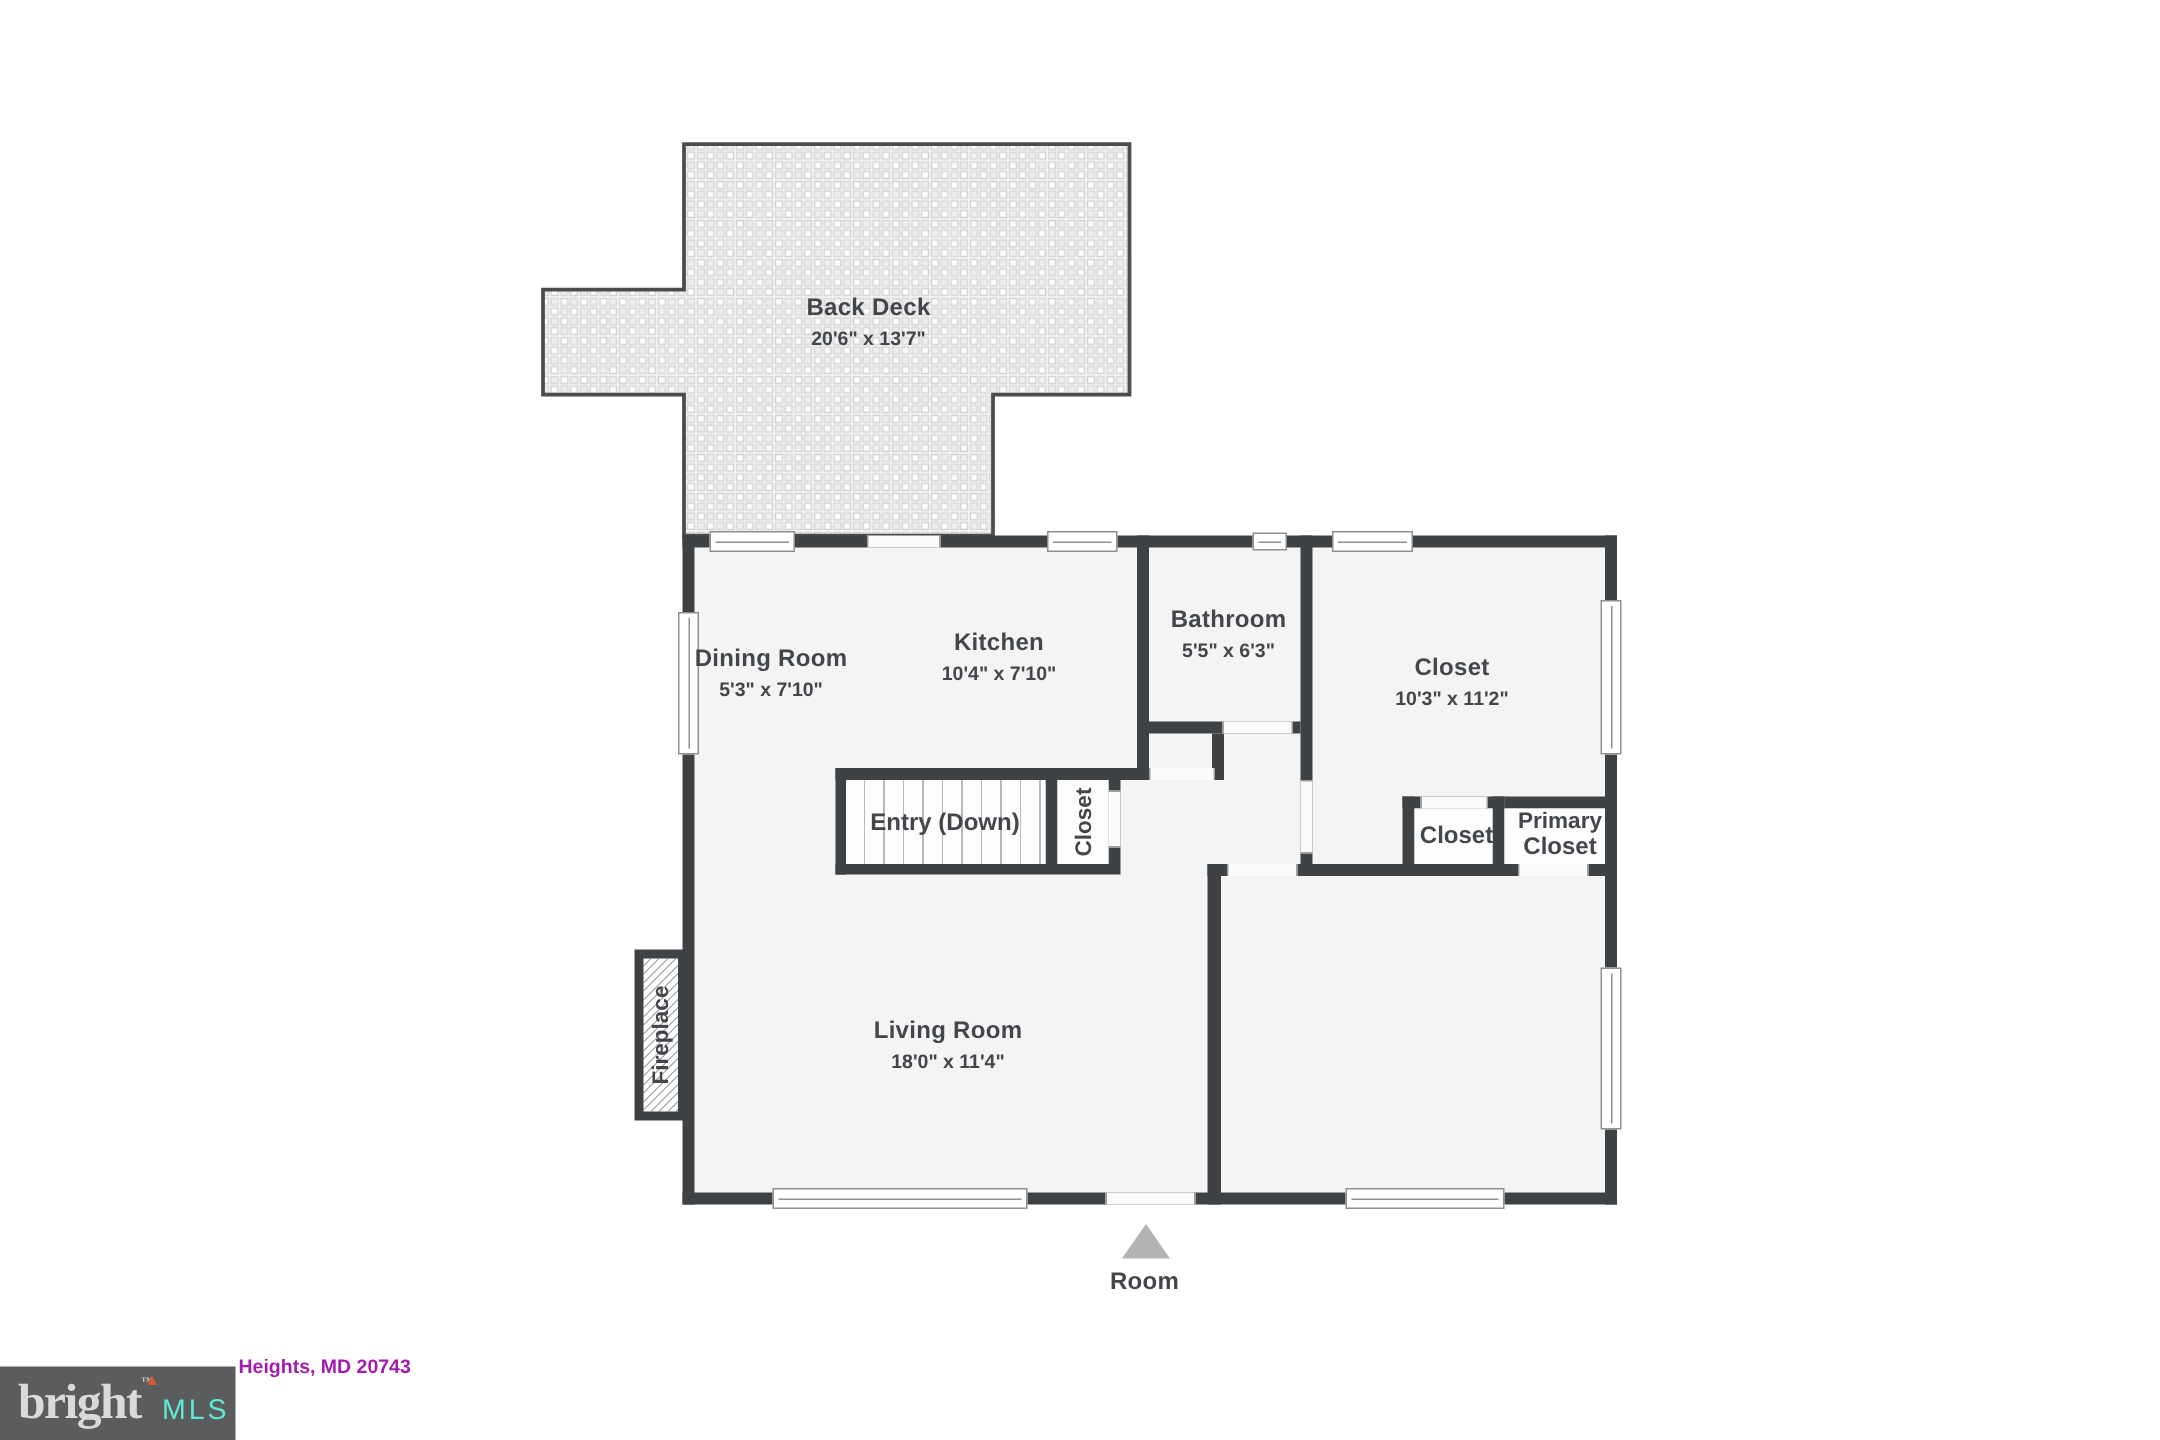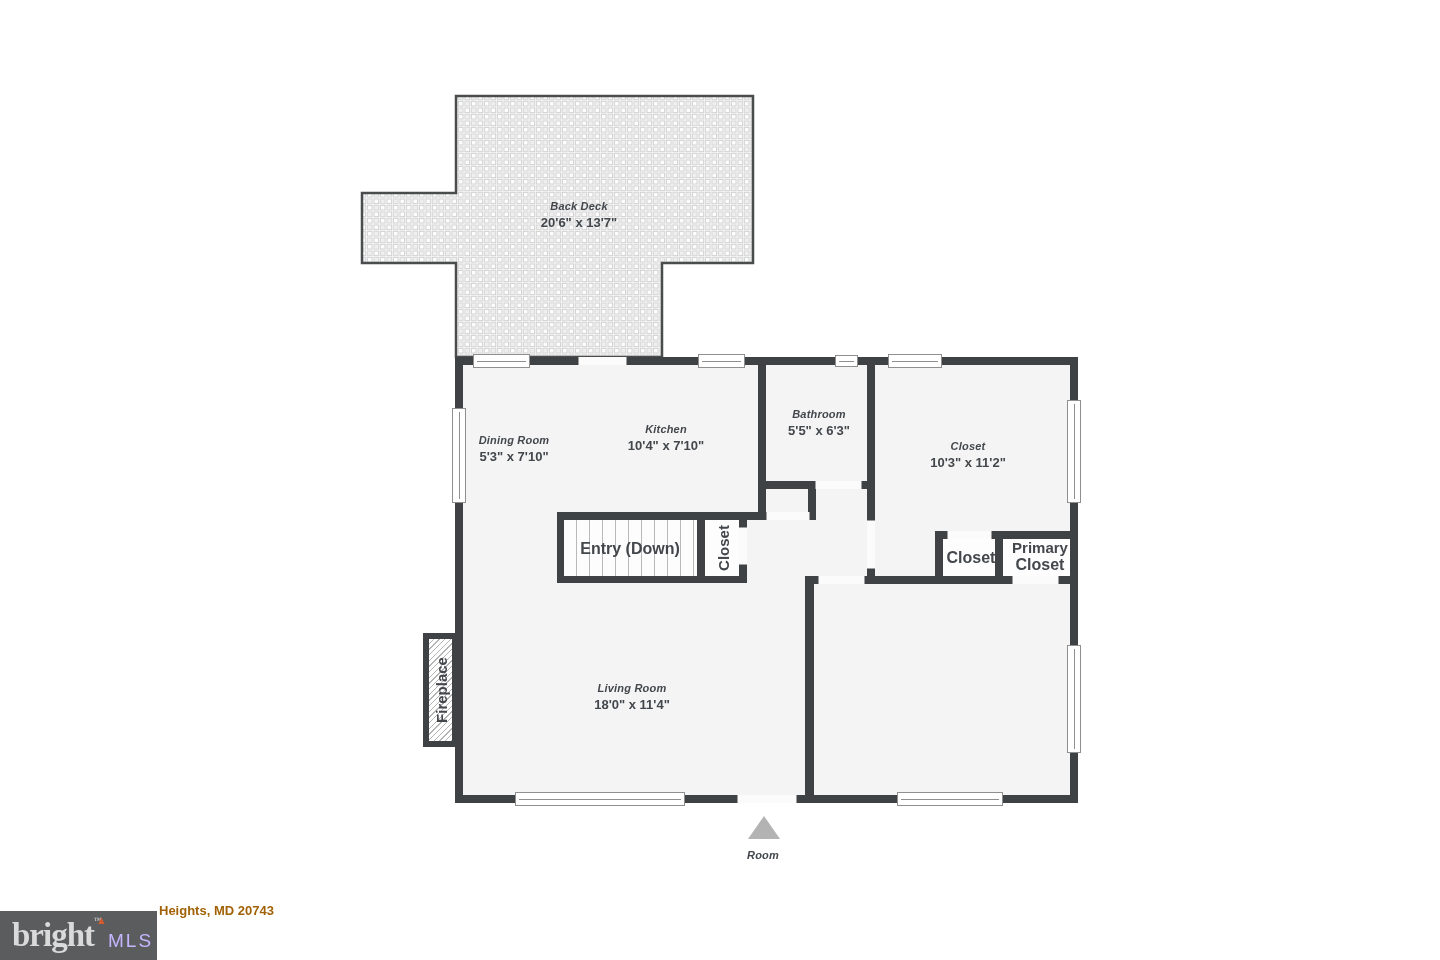--- a/index.html
+++ b/index.html
@@ -13,40 +13,40 @@
   
   .door-h{background:#fbfbfb;border-left:1px solid #9e9e9e;border-right:1px solid #9e9e9e;}
   .door-v{background:#fbfbfb;border-top:1px solid #9e9e9e;border-bottom:1px solid #9e9e9e;}
   
   .win{background:#ffffff;border:1px solid #8f8f8f;box-sizing:border-box;}
   .win-h::after{content:"";position:absolute;left:3px;right:3px;top:50%;height:1px;background:#8f8f8f;}
   .win-v::after{content:"";position:absolute;top:3px;bottom:3px;left:50%;width:1px;background:#8f8f8f;}
   .win{position:absolute;}
   
   .room-label{position:absolute;transform:translate(-50%,-50%);text-align:center;color:#43474c;white-space:nowrap;}
-  .room-name{font-size:11px;font-weight:bold;letter-spacing:.2px;font-style:italic;}
+  .room-name{font-size:16px;font-weight:bold;letter-spacing:.2px;}
   .room-dims{font-size:13px;font-weight:bold;margin-top:3px;}
   .small-name{font-size:15px;font-weight:bold;}
   .vtext{writing-mode:vertical-rl;transform:translate(-50%,-50%) rotate(180deg);}
   
   .stairs-int{background:#fdfdfd;background-image:repeating-linear-gradient(to right,transparent 0 12px,#b9b9b9 12px 13px);}
   
   .fireplace{box-sizing:border-box;border:6px solid #3f4245;
              background:repeating-linear-gradient(135deg,#ffffff 0 3px,#b4b4b4 3px 4px);}
   
   .entry-tri{width:0;height:0;border-left:16px solid transparent;border-right:16px solid transparent;
              border-bottom:23px solid #b3b3b3;}
   
   .logo-box{background:#5b5c5e;display:flex;align-items:center;padding-left:12px;box-sizing:border-box;}
   .logo-brand{font-family:"Liberation Serif", serif;font-weight:bold;font-size:33px;color:#dadada;
               letter-spacing:-1px;line-height:1;position:relative;}
   .logo-tm{font-size:8px;color:#c9c9c9;vertical-align:top;position:relative;top:-2px;}
   .logo-tri{position:absolute;font-size:11px;color:#cf5b2e;left:84px;top:-4px;}
-  .logo-mls{font-size:19px;color:#c4b5fd;letter-spacing:2px;margin-left:7px;margin-top:10px;}
-  .address{position:absolute;font-size:13px;font-weight:bold;color:#a16207;}
+  .logo-mls{font-size:19px;color:#5eead4;letter-spacing:2px;margin-left:7px;margin-top:10px;}
+  .address{position:absolute;font-size:13px;font-weight:bold;color:#a21caf;}
   .disclaimer{position:absolute;left:50%;transform:translateX(-50%);font-size:11px;font-weight:bold;color:#4b4f54;white-space:nowrap;}
 </style>
 </head>
 <body>
 
 <div class="page">
 
   <svg class="abs" style="left:360px;top:94px" width="396" height="265" viewBox="0 0 396 265">
     <defs>
       <pattern id="deckpat" width="13" height="13" patternUnits="userSpaceOnUse">

